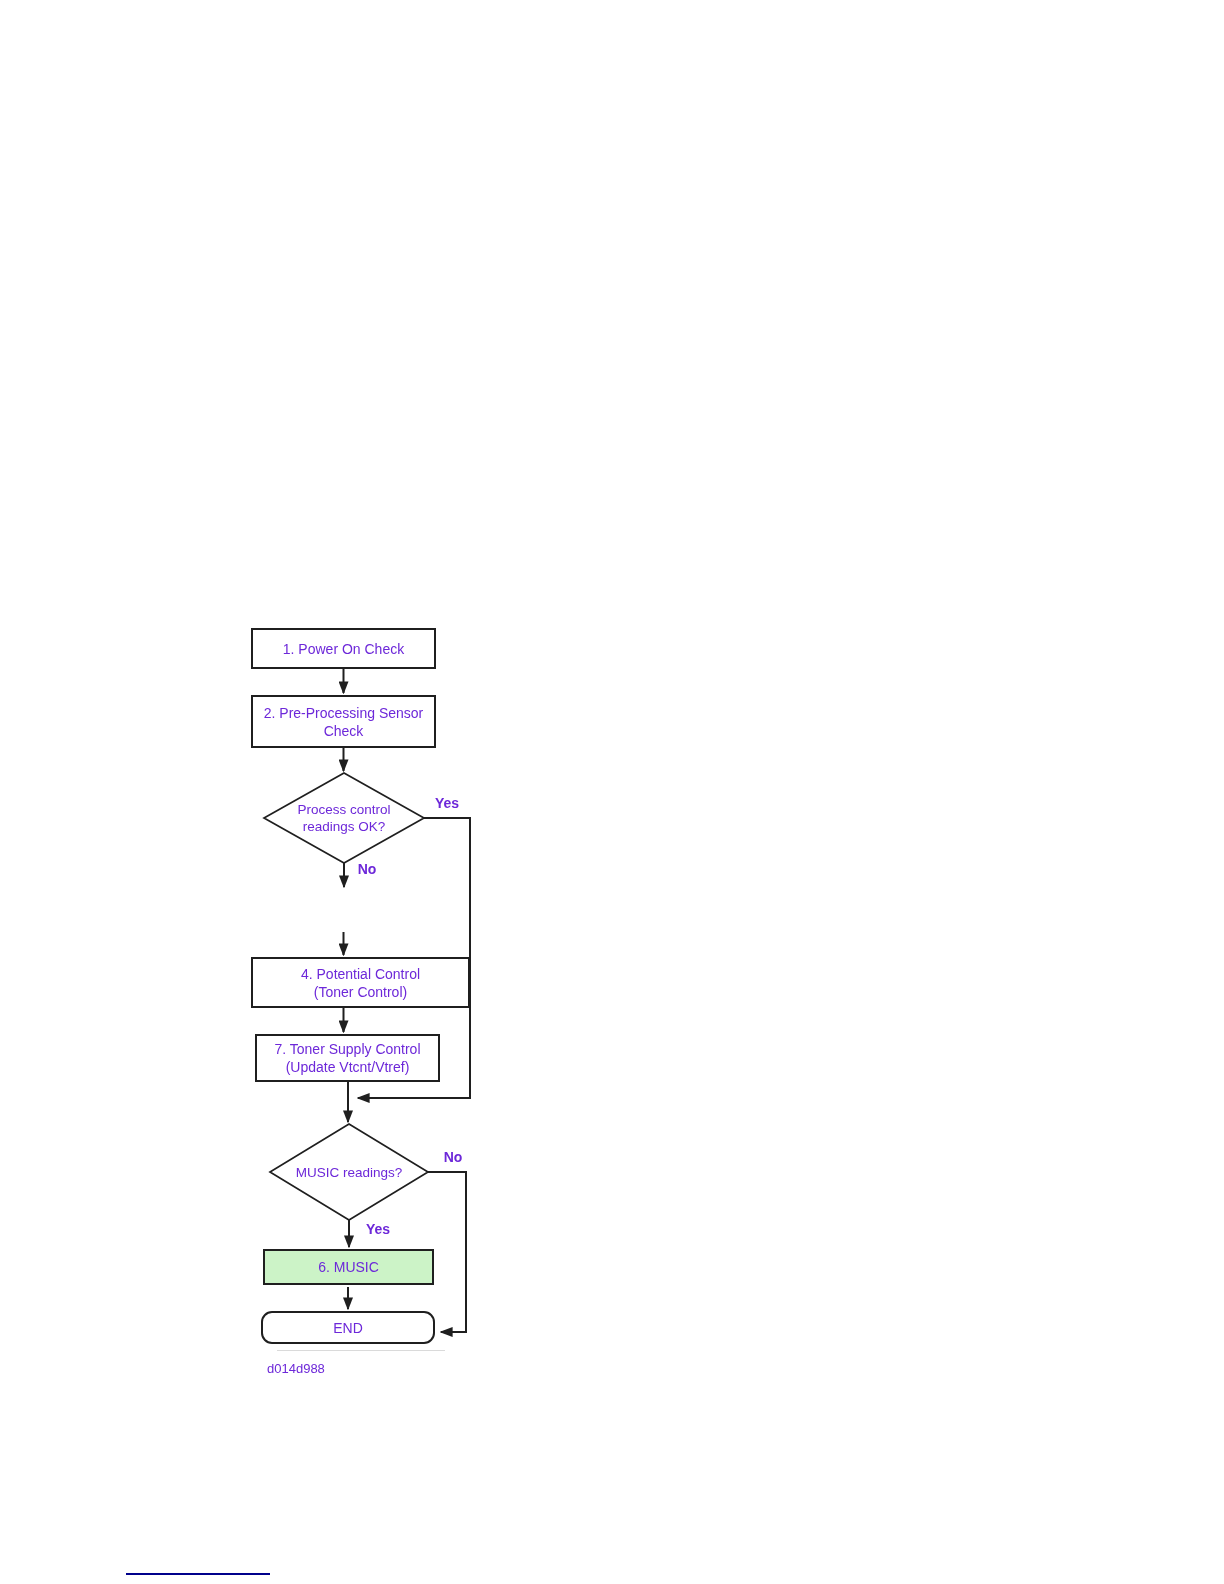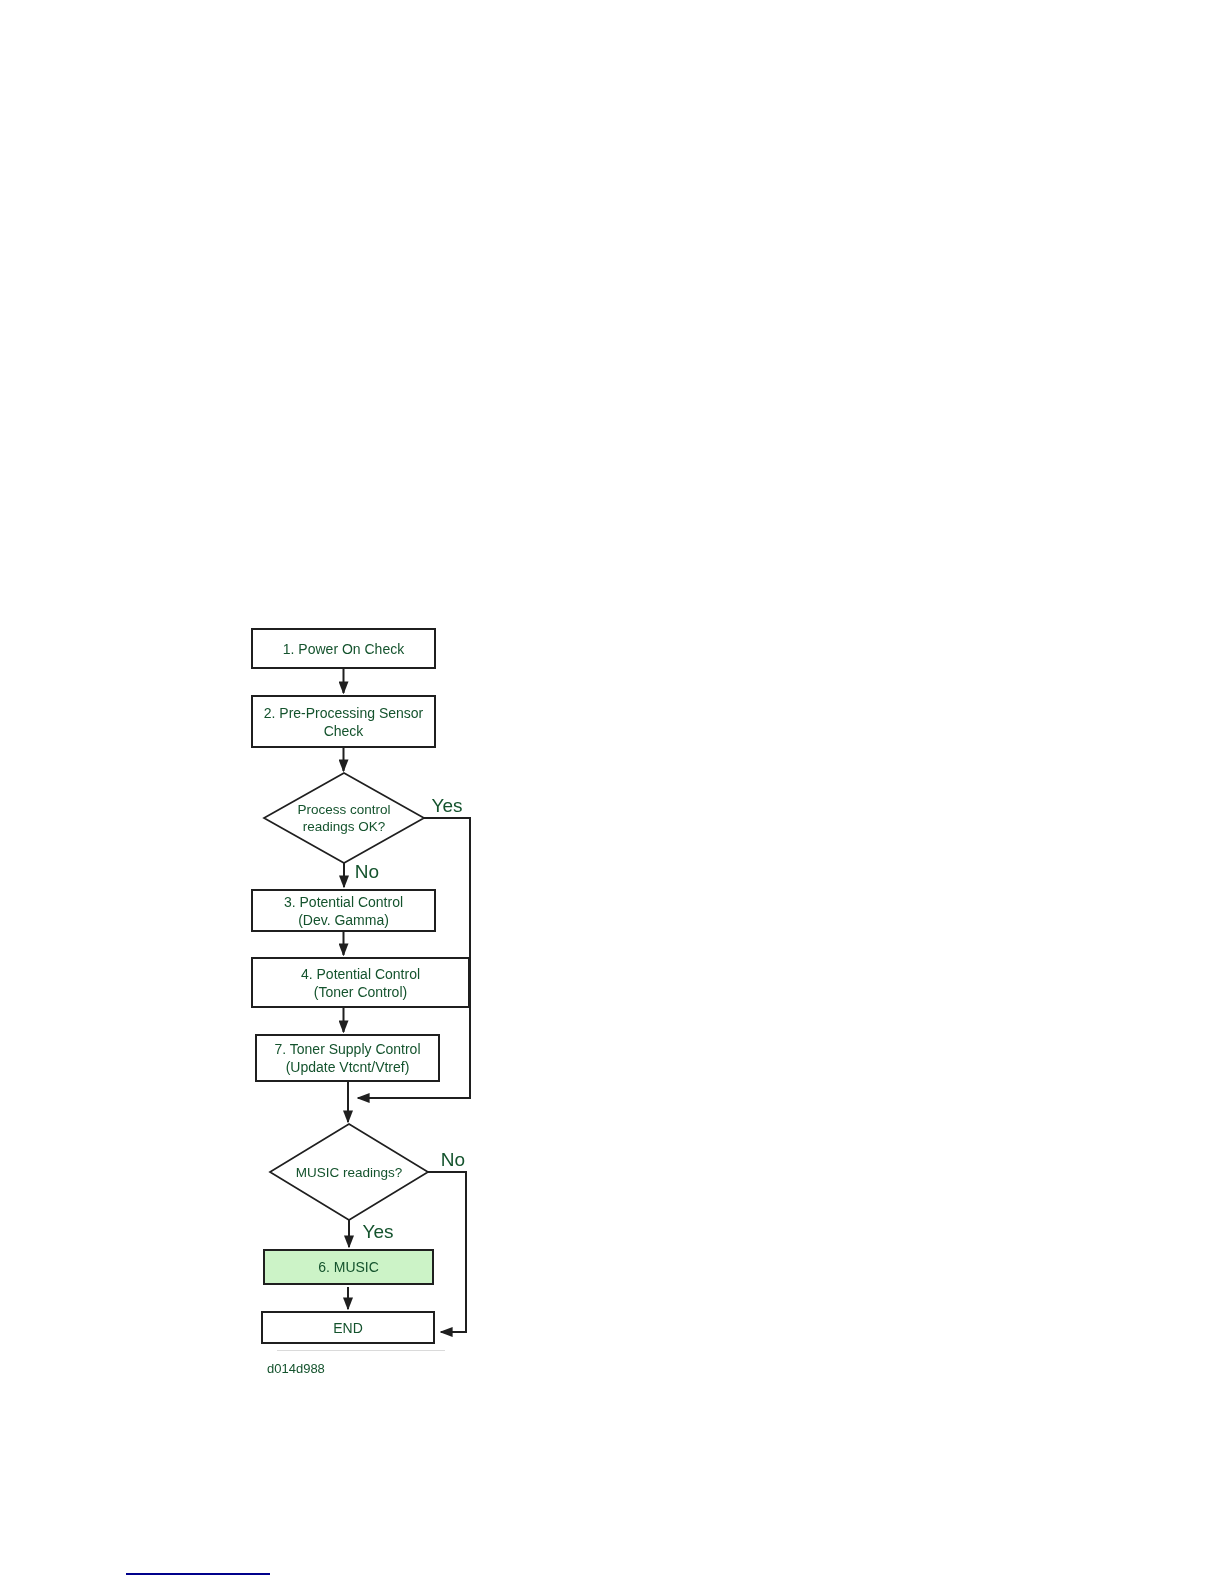--- a/index.html
+++ b/index.html
@@ -2,21 +2,21 @@
 <html style="--green_fill: #ccf3c7; --footer_rule: #00008b; --line_color: #1f1f1f;"><head>
 <meta charset="utf-8">
 <style>
   html, body { margin: 0; padding: 0; background: #ffffff; }
   .page {
     position: relative;
     width: 1224px;
     height: 1584px;
     background: #ffffff;
     font-family: "Liberation Sans", sans-serif;
-    color: #14532d;
+    color: #6d28d9;
     overflow: hidden;
   }
   .overlay {
     position: absolute;
     left: 0; top: 0;
     width: 1224px; height: 1584px;
   }
   .node {
     position: absolute;
     display: flex;
@@ -38,22 +38,22 @@
     flex-direction: column;
     align-items: center;
     justify-content: center;
     font-size: 13.5px;
     line-height: 17px;
     text-align: center;
   }
   .diamond-label .ln { white-space: nowrap; }
   .edge-label {
     position: absolute;
-    font-size: 19px;
-    font-weight: normal;
+    font-size: 14px;
+    font-weight: bold;
     white-space: nowrap;
     text-align: center;
   }
   .caption {
     position: absolute;
     font-size: 13px;
     white-space: nowrap;
   }
   .footer-rule {
     position: absolute;
@@ -108,44 +108,40 @@
   <div class="node" style="left:251px; top:695px; width:185px; height:53px;">
     <div class="ln">2. Pre-Processing Sensor</div>
     <div class="ln">Check</div>
   </div>
 
   <div class="diamond-label" style="left:264px; top:776px; width:160px; height:84px;">
     <div class="ln">Process control</div>
     <div class="ln">readings OK?</div>
   </div>
 
-  <div class="node" style="left:251px; top:889px; width:185px; height:43px;">
-    <div class="ln">3. Potential Control</div>
-    <div class="ln">(Dev. Gamma)</div>
-  </div>
 
   <div class="node" style="left:251px; top:957px; width:219px; height:51px;">
     <div class="ln">4. Potential Control</div>
     <div class="ln">(Toner Control)</div>
   </div>
 
   <div class="node" style="left:255px; top:1034px; width:185px; height:48px;">
     <div class="ln">7. Toner Supply Control</div>
     <div class="ln">(Update Vtcnt/Vtref)</div>
   </div>
 
   <div class="diamond-label" style="left:274px; top:1130px; width:150px; height:84px;">
     <div class="ln">MUSIC readings?</div>
   </div>
 
   <div class="node node--green" style="left:263px; top:1249px; width:171px; height:36px;">
     <div class="ln">6. MUSIC</div>
   </div>
 
-  <div class="node" style="left:261px; top:1311px; width:174px; height:33px;">
+  <div class="node" style="left:261px; top:1311px; width:174px; height:33px;border-radius:11px;">
     <div class="ln">END</div>
   </div>
 
   <div class="edge-label" style="left:430px; top:795px; width:34px;">Yes</div>
   <div class="edge-label" style="left:352px; top:861px; width:30px;">No</div>
   <div class="edge-label" style="left:438px; top:1149px; width:30px;">No</div>
   <div class="edge-label" style="left:361px; top:1221px; width:34px;">Yes</div>
 
   <div class="caption" style="left:267px; top:1361px;">d014d988</div>
 

